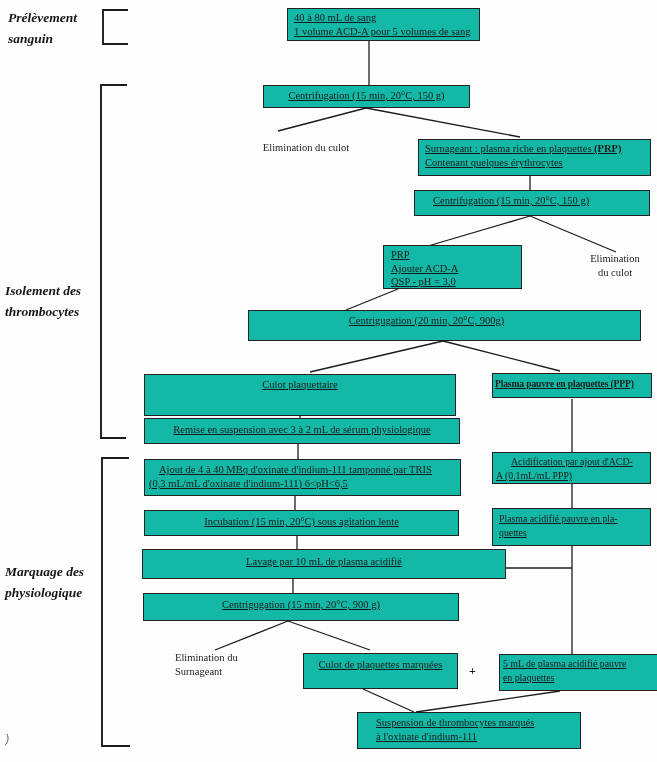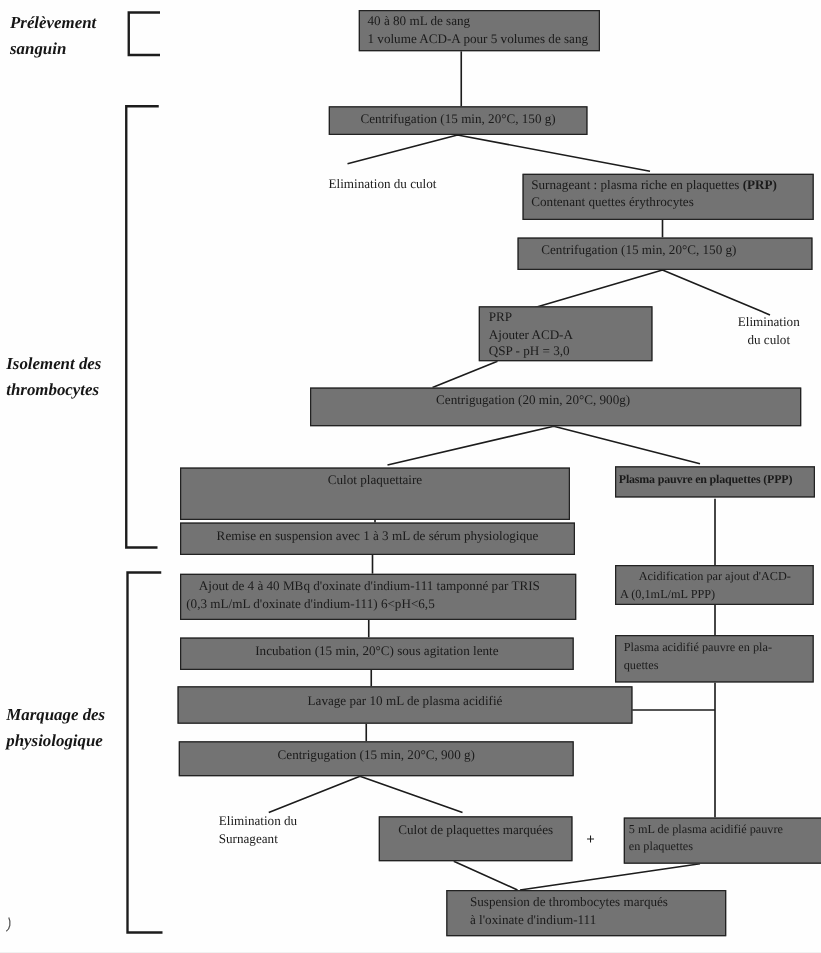--- a/index.html
+++ b/index.html
@@ -6,21 +6,21 @@
   #page{
     position:relative;width:657px;height:762px;background:#fefefe;
     font-family:"Liberation Serif","DejaVu Serif",serif;color:#1b1b1b;
     overflow:hidden;margin:0 auto;
   }
   #wires{position:absolute;left:0;top:0;width:657px;height:762px;}
   .node{
     position:absolute;box-sizing:border-box;
     font-size:10.5px;line-height:1.3;white-space:pre-line;color:#1b1b1b;
   }
-  .box{border:1.4px solid #222;background:#737373;}
+  .box{border:1.4px solid #222;background:#14b8a6;text-decoration:underline;}
   .ctr{text-align:center;}
   .seclabel{
     position:absolute;font-style:italic;font-weight:600;font-size:13.5px;
     line-height:1.52;white-space:pre-line;color:#161616;
   }
   .bold{font-weight:bold;}
   .tightA{font-size:9.8px;line-height:1.45;}
   .tightB{font-size:9.6px;letter-spacing:-0.15px;font-weight:bold;}
   .plus{font-size:12px;font-weight:bold;}
 </style>
@@ -65,38 +65,38 @@
 physiologique</div>
 
   <div class="node box" style="left:287px;top:8px;width:193px;height:33px;padding:2px 3px 0 6px;">40 à 80 mL de sang
 1 volume ACD-A pour 5 volumes de sang</div>
 
   <div class="node box ctr" style="left:263px;top:85px;width:207px;height:23px;padding-top:3px;">Centrifugation (15 min, 20°C, 150 g)</div>
 
   <div class="node ctr" style="left:250px;top:141px;width:112px;">Elimination du culot</div>
 
   <div class="node box" style="left:418px;top:139px;width:233px;height:37px;padding:2px 3px 0 6px;"><span>Surnageant : plasma riche en plaquettes </span><span class="bold">(PRP)</span>
-<span>Contenant quettes érythrocytes</span></div>
+<span>Contenant quelques érythrocytes</span></div>
 
   <div class="node box" style="left:414px;top:190px;width:236px;height:26px;padding:3px 0 0 18px;">Centrifugation (15 min, 20°C, 150 g)</div>
 
   <div class="node box" style="left:383px;top:245px;width:139px;height:44px;padding:2px 0 0 7px;">PRP
 Ajouter ACD-A
 QSP - pH = 3,0</div>
 
   <div class="node ctr" style="left:583px;top:252px;width:64px;">Elimination
 du culot</div>
 
   <div class="node box ctr" style="left:248px;top:310px;width:393px;height:31px;padding:3px 52px 0 16px;">Centrigugation (20 min, 20°C, 900g)</div>
 
   <div class="node box ctr" style="left:144px;top:374px;width:312px;height:42px;padding-top:3px;">Culot plaquettaire</div>
 
   <div class="node box tightB" style="left:492px;top:373px;width:160px;height:25px;padding:4px 0 0 2px;">Plasma pauvre en plaquettes (PPP)</div>
 
-  <div class="node box ctr" style="left:144px;top:418px;width:316px;height:26px;padding-top:4px;">Remise en suspension avec 1 à 3 mL de sérum physiologique</div>
+  <div class="node box ctr" style="left:144px;top:418px;width:316px;height:26px;padding-top:4px;">Remise en suspension avec 3 à 2 mL de sérum physiologique</div>
 
   <div class="node box" style="left:144px;top:459px;width:317px;height:37px;padding:3px 18px 0 4px;text-indent:10px;">Ajout de 4 à 40 MBq d'oxinate d'indium-111 tamponné par TRIS
 (0,3 mL/mL d'oxinate d'indium-111)  6&lt;pH&lt;6,5</div>
 
   <div class="node box tightA" style="left:492px;top:452px;width:159px;height:32px;padding:2px 2px 0 3px;text-indent:15px;">Acidification par ajout d'ACD-
 A (0,1mL/mL PPP)</div>
 
   <div class="node box ctr" style="left:144px;top:510px;width:315px;height:26px;padding-top:4px;">Incubation (15 min, 20°C) sous agitation lente</div>
 
   <div class="node box tightA" style="left:492px;top:508px;width:159px;height:38px;padding:3px 2px 0 6px;">Plasma acidifié pauvre en pla-

